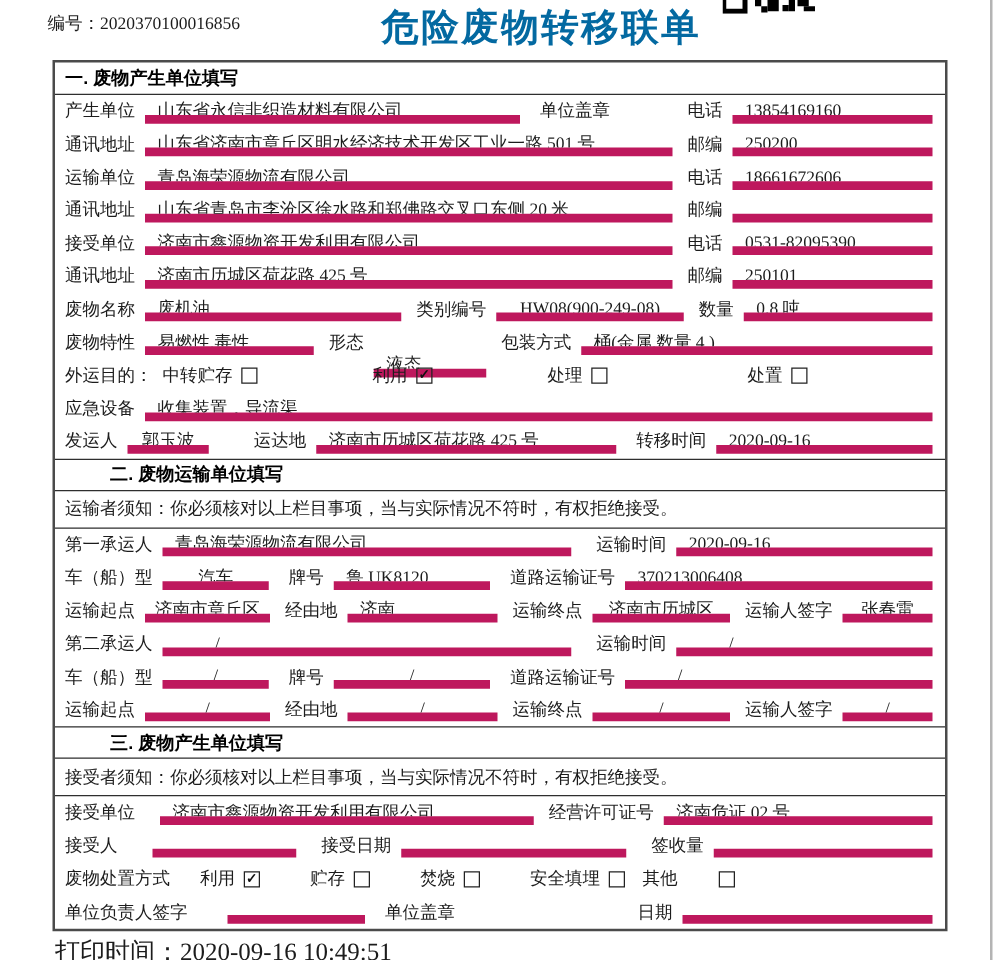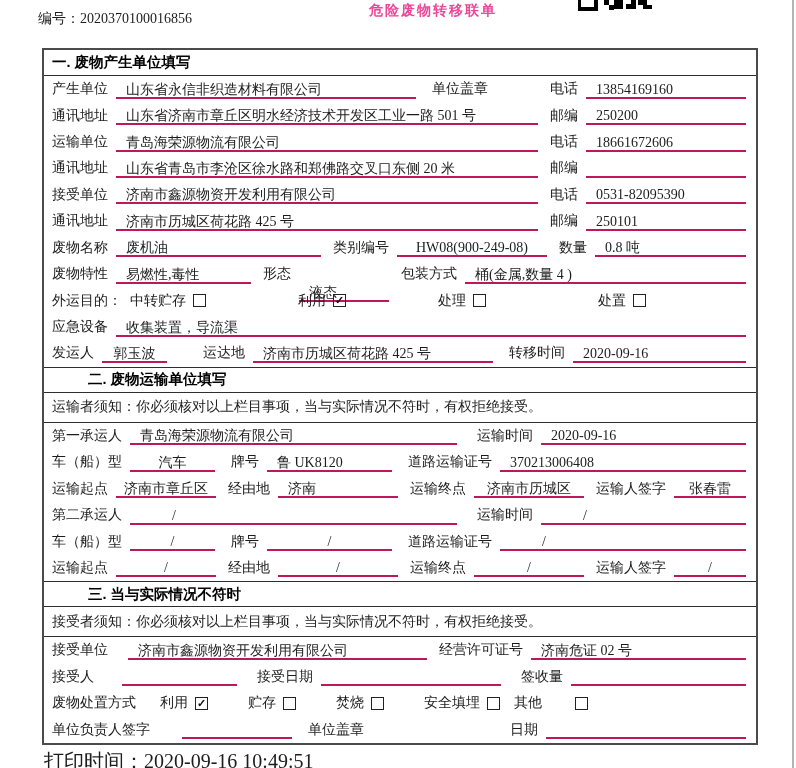--- a/index.html
+++ b/index.html
@@ -4,37 +4,37 @@
 <style>
   html,body{margin:0;padding:0;background:#fff;}
   .page{position:relative;width:796px;height:768px;background:#ffffff;overflow:hidden;
         font-family:"Liberation Serif","DejaVu Serif",serif;color:#1c1c1c;font-size:14px;}
   .page-edge{position:absolute;left:792px;top:0;width:2px;height:768px;background:#b4b4b4;}
 
   
   .serial{position:absolute;left:38px;top:10px;font-size:14px;white-space:nowrap;}
   .doc-title{position:absolute;left:70px;right:0;top:2px;text-align:center;
              font-family:"Liberation Sans","DejaVu Sans",sans-serif;
-             font-weight:bold;font-size:14px;letter-spacing:2px;color:#ec4899;}
+             font-weight:bold;font-size:30px;letter-spacing:2px;color:#0369a1;}
   .qr-frag{position:absolute;left:578px;top:0;width:76px;height:11px;overflow:hidden;}
 
   
   .form-table{position:absolute;left:42px;top:48px;width:716px;height:697px;
               box-sizing:border-box;border:2px solid #4b4b4b;
               display:flex;flex-direction:column;background:#fff;}
   .sec-hdr{flex:0 0 26px;display:flex;align-items:center;padding:0 8px;
            font-family:"Liberation Sans","DejaVu Sans",sans-serif;
            font-weight:bold;font-size:14.5px;color:#000;
            border-bottom:1.6px solid #2e2e2e;box-sizing:border-box;}
   .sec-hdr.mid{border-top:1.6px solid #2e2e2e;padding-left:44px;}
   .notice{flex:0 0 30px;display:flex;align-items:center;padding:0 8px;
           border-bottom:1.6px solid #2e2e2e;box-sizing:border-box;white-space:nowrap;}
   .row{flex:1 1 0;display:flex;align-items:center;padding:0 10px 0 8px;min-height:0;box-sizing:border-box;}
   .lbl{white-space:nowrap;margin-right:8px;flex:0 0 auto;}
-  .val{border-bottom:2px solid #be185d;white-space:nowrap;overflow:hidden;
+  .val{border-bottom:7px solid #be185d;white-space:nowrap;overflow:hidden;
        padding:0 4px 1px 10px;box-sizing:border-box;flex:0 0 auto;height:19px;line-height:19px;}
   .val.fill{flex:1 1 auto;}
   .val.ctr{text-align:center;padding-left:4px;}
   .val.slash{padding-left:42px;}
   .plain{white-space:nowrap;flex:0 0 auto;}
   .sp{flex:1 1 auto;}
   .ml12{margin-left:12px;} .ml16{margin-left:16px;} .ml20{margin-left:20px;}
   .ml30{margin-left:14px;gap:26px;} .ml36{margin-left:36px;} .ml40{margin-left:40px;}
   .w65{width:65px;} .w85{width:85px;} .w90{width:90px;margin-top:37px;} .w100{width:100px;}
   .w110{width:110px;} .w115{width:115px;} .w120{width:120px;} .w125{width:125px;}
@@ -224,21 +224,21 @@
       <span class="lbl">运输起点</span>
       <span class="val w100 ctr">/</span>
       <span class="lbl ml12">经由地</span>
       <span class="val w120 ctr">/</span>
       <span class="lbl ml12">运输终点</span>
       <span class="val w110 ctr">/</span>
       <span class="lbl ml12">运输人签字</span>
       <span class="val fill ctr">/</span>
     </div>
 
-    <div class="sec-hdr mid">三. 当与实际情况不符时</div>
+    <div class="sec-hdr mid">三. 废物产生单位填写</div>
     <div class="notice">接受者须知：你必须核对以上栏目事项，当与实际情况不符时，有权拒绝接受。</div>
 
     <div class="row">
       <span class="lbl">接受单位</span>
       <span class="val fill" style="margin-left:12px;">济南市鑫源物资开发利用有限公司</span>
       <span class="lbl ml12">经营许可证号</span>
       <span class="val w215">济南危证 02 号</span>
     </div>
 
     <div class="row">

